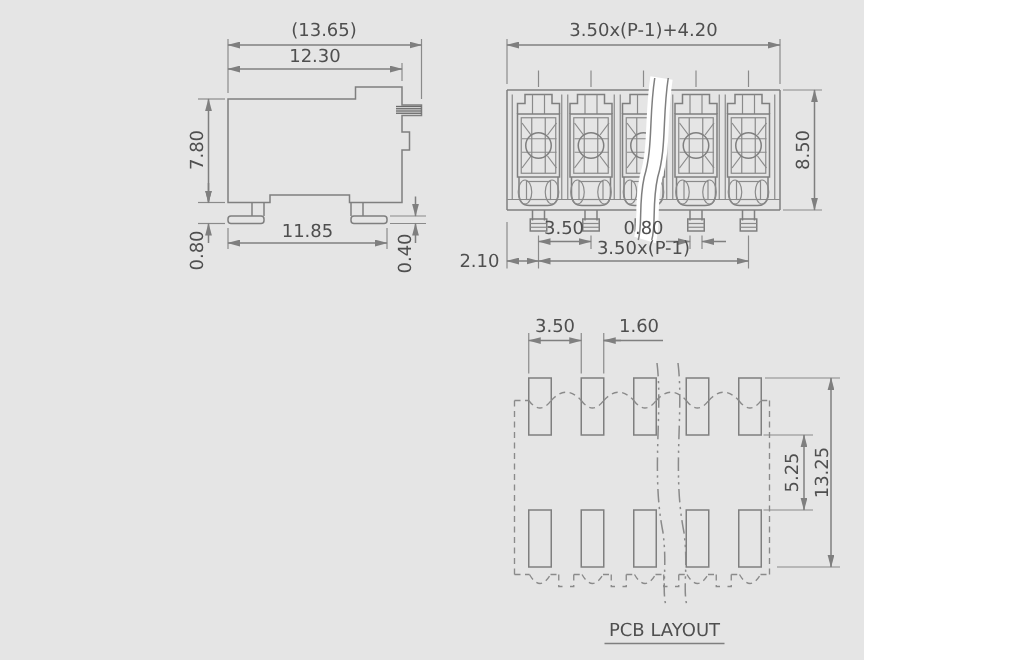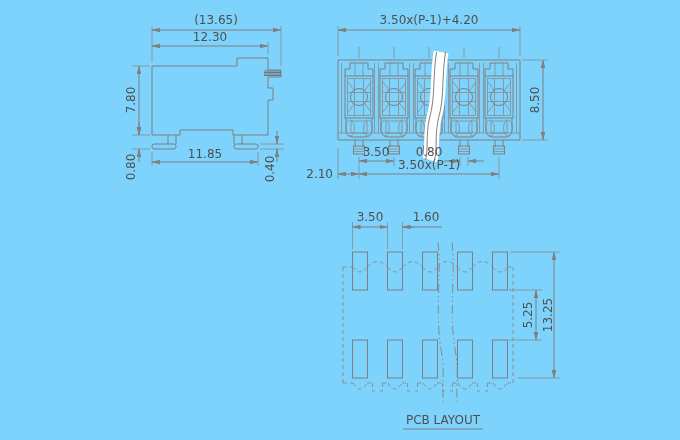--- a/index.html
+++ b/index.html
@@ -1,16 +1,16 @@
 <!DOCTYPE html>
 <html><head>
 <meta charset="utf-8">
 <style>
   html,body{margin:0;padding:0;background:#ffffff;}
-  .stage{width:680px;height:440px;background:#7dd3fc;position:relative;overflow:hidden;
+  .stage{width:576px;height:440px;background:#e5e5e5;position:relative;overflow:hidden;
          font-family:"DejaVu Sans", sans-serif;}
   svg{display:block;}
   .ln{stroke:#7f7f7f;stroke-width:1;fill:none;}
   .thin{stroke:#8a8a8a;stroke-width:0.8;fill:none;}
   .dash{stroke:#8a8a8a;stroke-width:0.9;fill:none;stroke-dasharray:4 3;}
   .brk{stroke:#8a8a8a;stroke-width:1;fill:none;stroke-dasharray:9 3 1.5 3 1.5 3;}
   .wh{stroke:#ffffff;stroke-width:15;fill:none;}
   .hatch{stroke:#6b6b6b;stroke-width:0.9;fill:none;}
   text{fill:#4f4f4f;font-size:12px;font-family:"DejaVu Sans", sans-serif;}
   .tmid{text-anchor:middle;}

